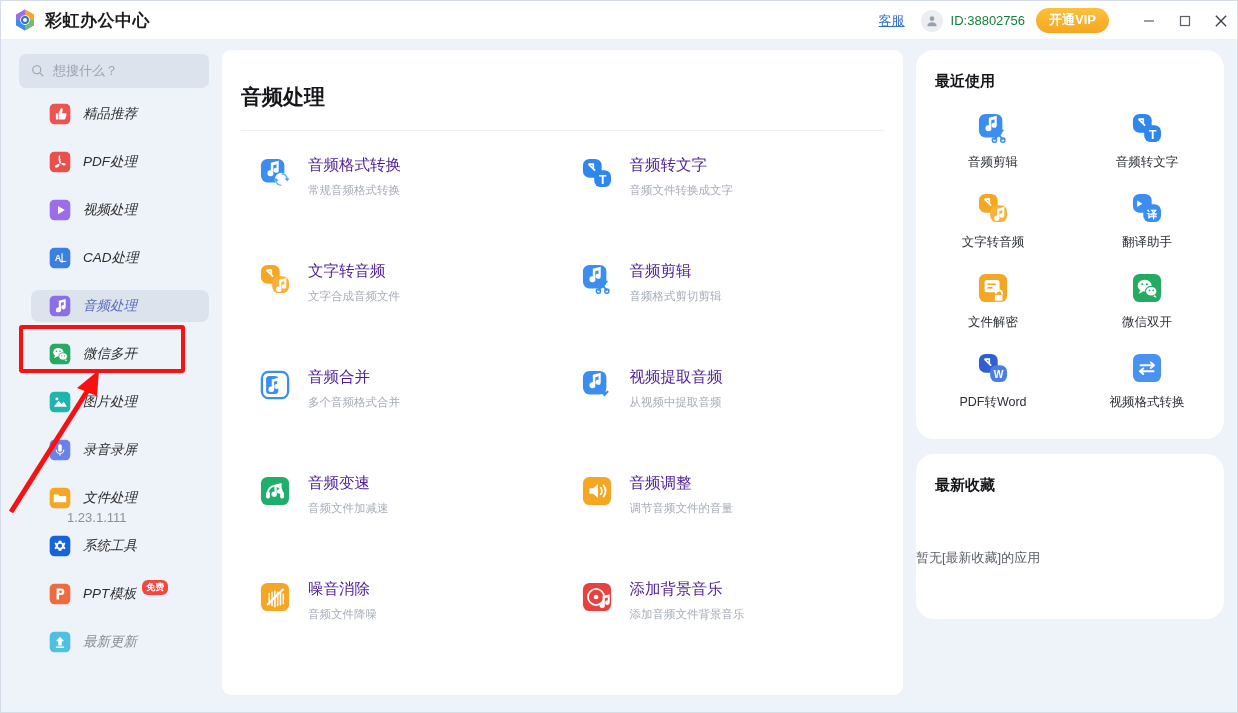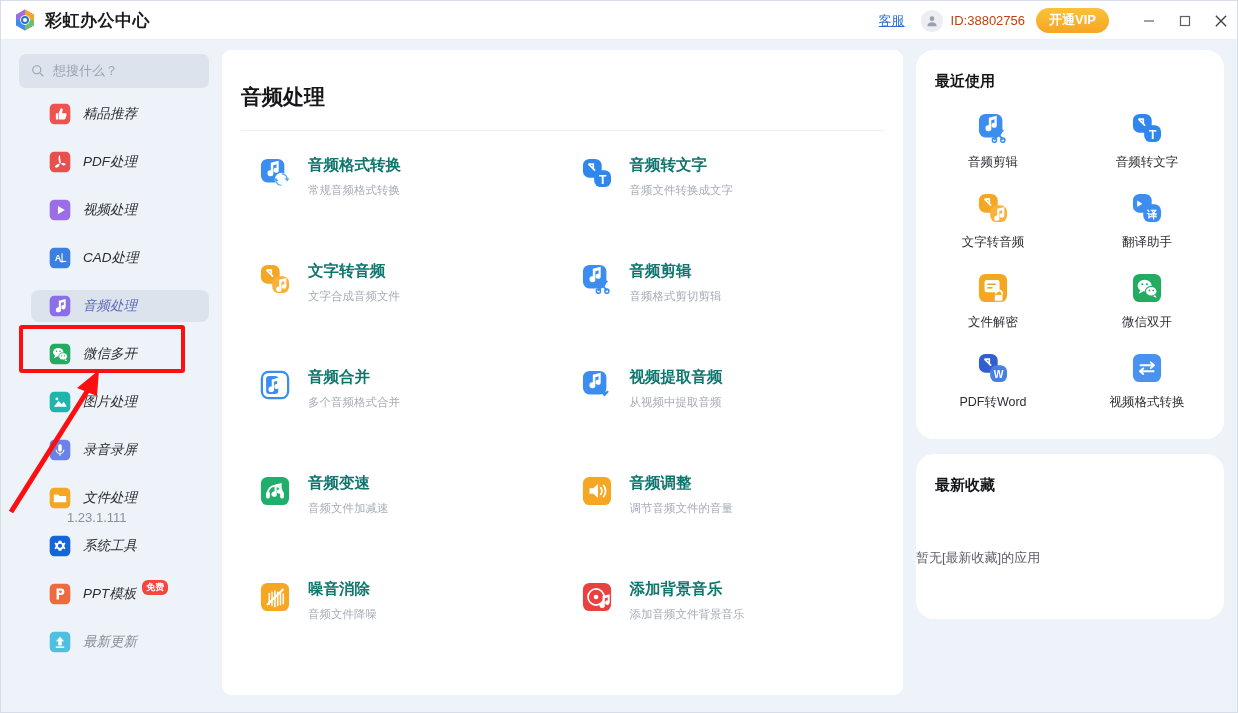--- a/index.html
+++ b/index.html
@@ -37,21 +37,21 @@
   }
   .support-link {
     font-size: 13px; color: #2f6fd0; text-decoration: underline;
     margin-right: 16px; cursor: pointer;
   }
   .user-avatar {
     width: 22px; height: 22px; border-radius: 50%;
     background: #eceef2; display: flex; align-items: center;
     justify-content: center; margin-right: 8px;
   }
-  .user-id { font-size: 13px; color: #c2410c; margin-right: 11px; text-align: right; }
+  .user-id { font-size: 13px; color: #15803d; margin-right: 11px; text-align: right; }
   .vip-btn {
     background: linear-gradient(180deg,#fcc13a 0%, #f5a623 100%);
     color: #ffffff; font-size: 13px; font-weight: bold;
     border-radius: 13px; padding: 4px 13px 5px; cursor: pointer;
     margin-right: 22px; border: none; line-height: 16px;
   }
   .winctl {
     width: 36px; height: 39px; display: flex;
     align-items: center; justify-content: center; cursor: pointer;
   }
@@ -123,21 +123,21 @@
   }
   .tool-card {
     display: flex; align-items: flex-start;
     height: 106px; padding-top: 7px; cursor: pointer;
   }
   .tool-ico {
     width: 30px; height: 30px; flex: 0 0 auto;
     margin-top: 3px;
   }
   .tool-texts { margin-left: 18px; }
-  .tool-name { font-size: 15.5px; color: #0f766e; font-weight: bold; }
+  .tool-name { font-size: 15.5px; color: #4c1d95; font-weight: normal; }
   .tool-desc { font-size: 11.5px; color: #a7adb8; margin-top: 7px; }
 
   
   .right-col {
     position: absolute; left: 915px; top: 49px;
     width: 308px;
   }
   .panel {
     background: #ffffff; border-radius: 18px;
     padding: 22px 0 16px;

